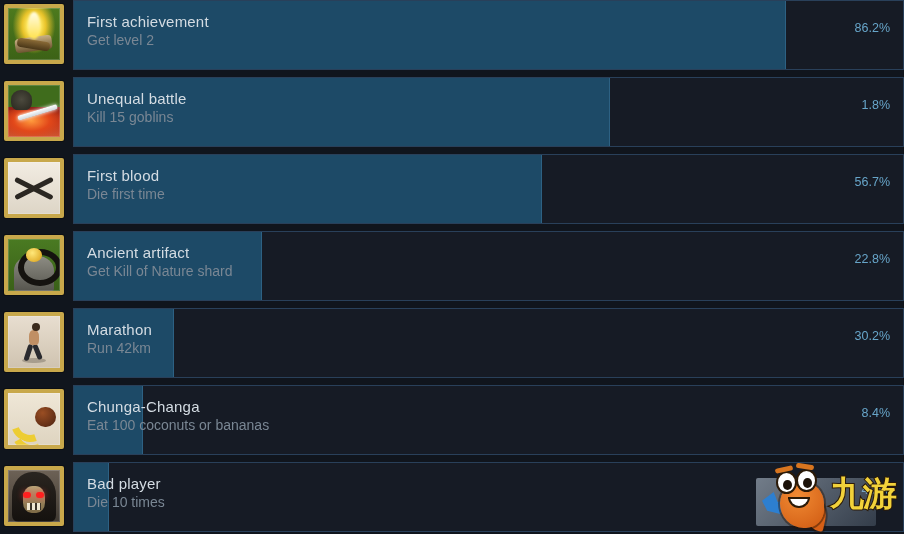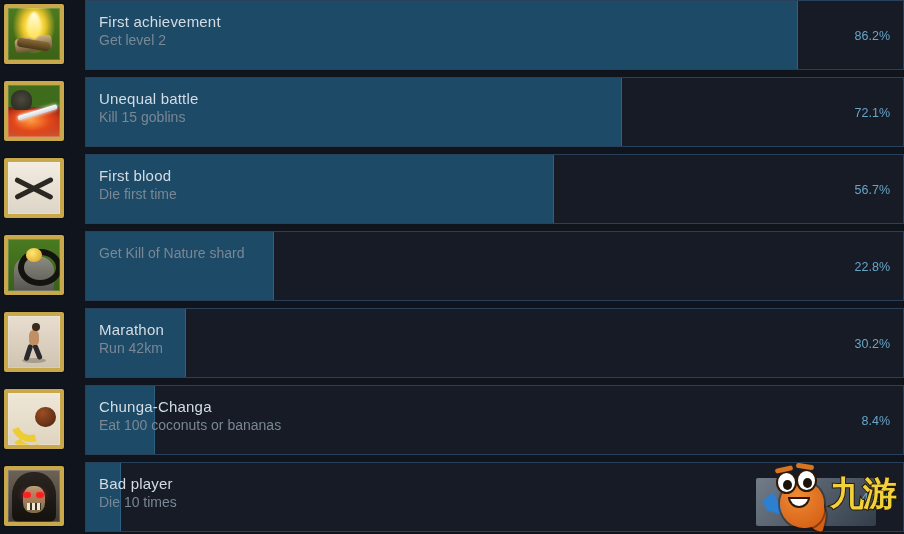--- a/index.html
+++ b/index.html
@@ -41,21 +41,21 @@
     border:1px solid rgba(255,255,255,.18);
     pointer-events:none;
   }
   .icon-art{position:absolute;inset:0;}
 
   
   .bar-wrap{
     position:relative;
     flex:1 1 auto;
     height:70px;
-    margin-left:21px;
+    margin-left:9px;
     margin-right:0;
     background:#161b25;
     border:1px solid #29405a;
     box-sizing:border-box;
   }
   .bar-fill{
     position:absolute;left:0;top:0;bottom:0;
     background:#1d4a67;
     border-right:1px solid #2d6183;
     box-sizing:border-box;
@@ -74,21 +74,21 @@
   .ach-desc{
     color:#7a8794;
     font-size:14px;
     line-height:15px;
     margin-top:2px;
     white-space:nowrap;
   }
   .pct{
     position:absolute;
     right:13px;
-    top:28px;
+    top:20px;
     color:#67a5c9;
     font-size:12.5px;
     z-index:4;
     white-space:nowrap;
   }
 
   
   .art-campfire{background:
       radial-gradient(ellipse at 50% 34%, #fffbc0 0%, #ffe860 18%, #e8c32a 32%, rgba(160,180,40,0) 58%),
       linear-gradient(#4d7a1e,#3c6216);}
@@ -235,21 +235,21 @@
           <div class="glow"></div>
           <div class="blade"></div>
         </div>
       </div>
       <div class="bar-wrap">
         <div class="bar-fill" style="width: 536.1px;"></div>
         <div class="bar-text">
           <div class="ach-name">Unequal battle</div>
           <div class="ach-desc">Kill 15 goblins</div>
         </div>
-        <div class="pct">72.1%</div>
+        <div class="pct">1.8%</div>
       </div>
     </div>
     <div class="ach-row">
       <div class="icon-frame">
         <div class="icon-art art-bones">
           <div class="b1"></div>
           <div class="b2"></div>
         </div>
       </div>
       <div class="bar-wrap">
@@ -265,20 +265,21 @@
       <div class="icon-frame">
         <div class="icon-art art-artifact">
           <div class="stone"></div>
           <div class="ring"></div>
           <div class="gem"></div>
         </div>
       </div>
       <div class="bar-wrap">
         <div class="bar-fill" style="width: 188.3px;"></div>
         <div class="bar-text">
+          <div class="ach-name">Ancient artifact</div>
           <div class="ach-desc">Get Kill of Nature shard</div>
         </div>
         <div class="pct">22.8%</div>
       </div>
     </div>
     <div class="ach-row">
       <div class="icon-frame">
         <div class="icon-art art-marathon">
           <div class="shadow"></div>
           <div class="leg1"></div>

